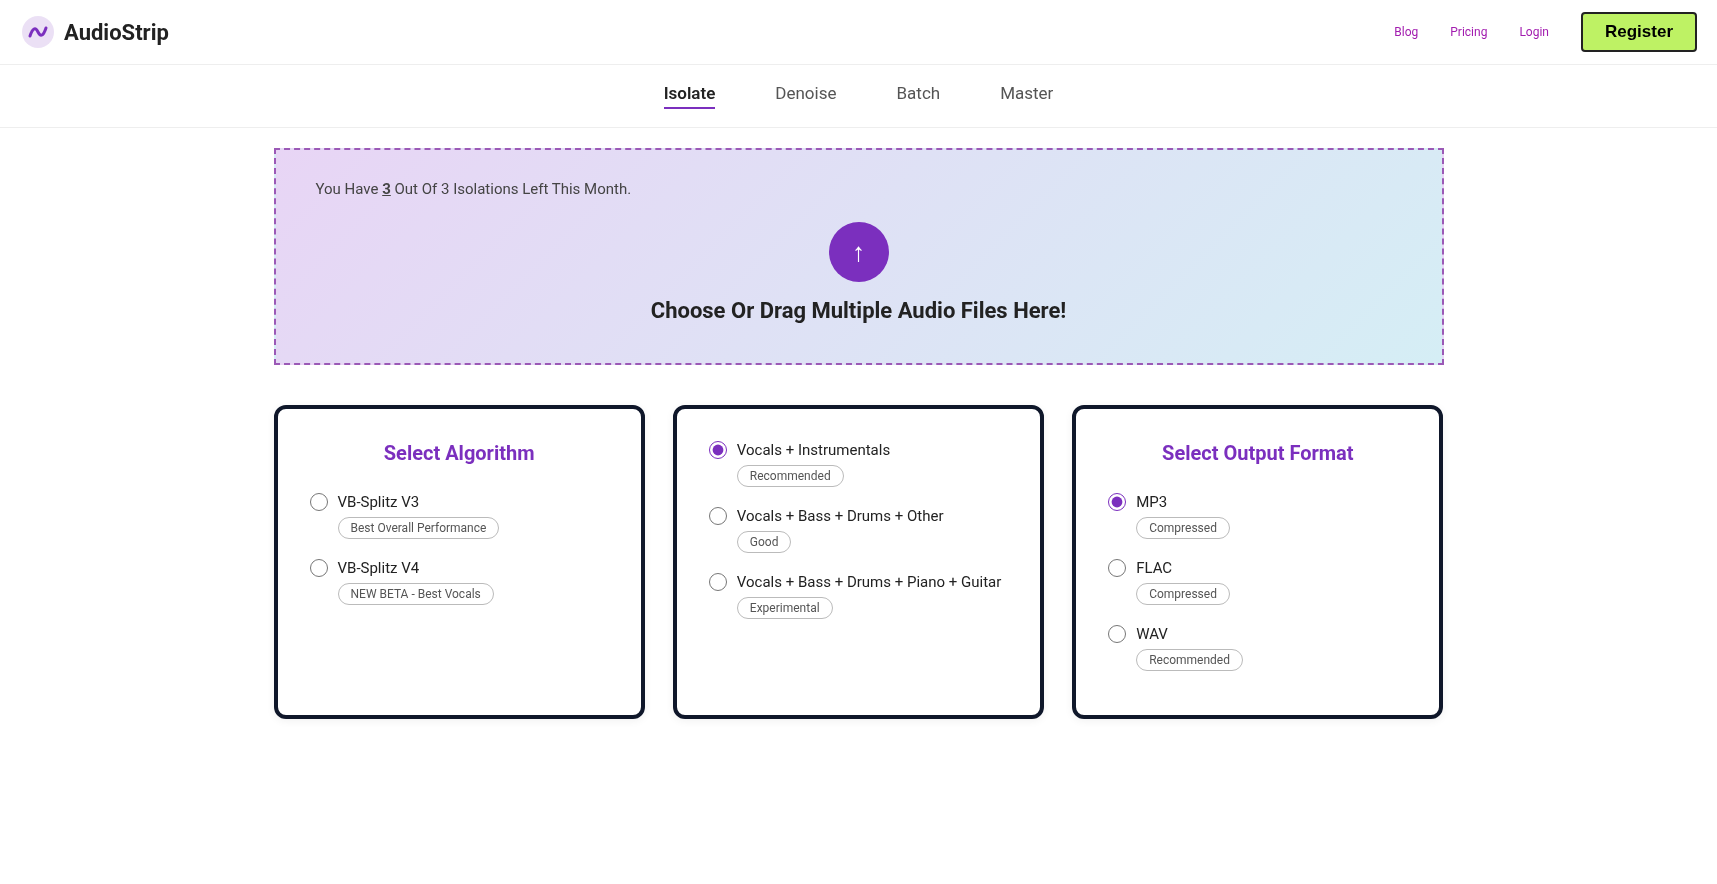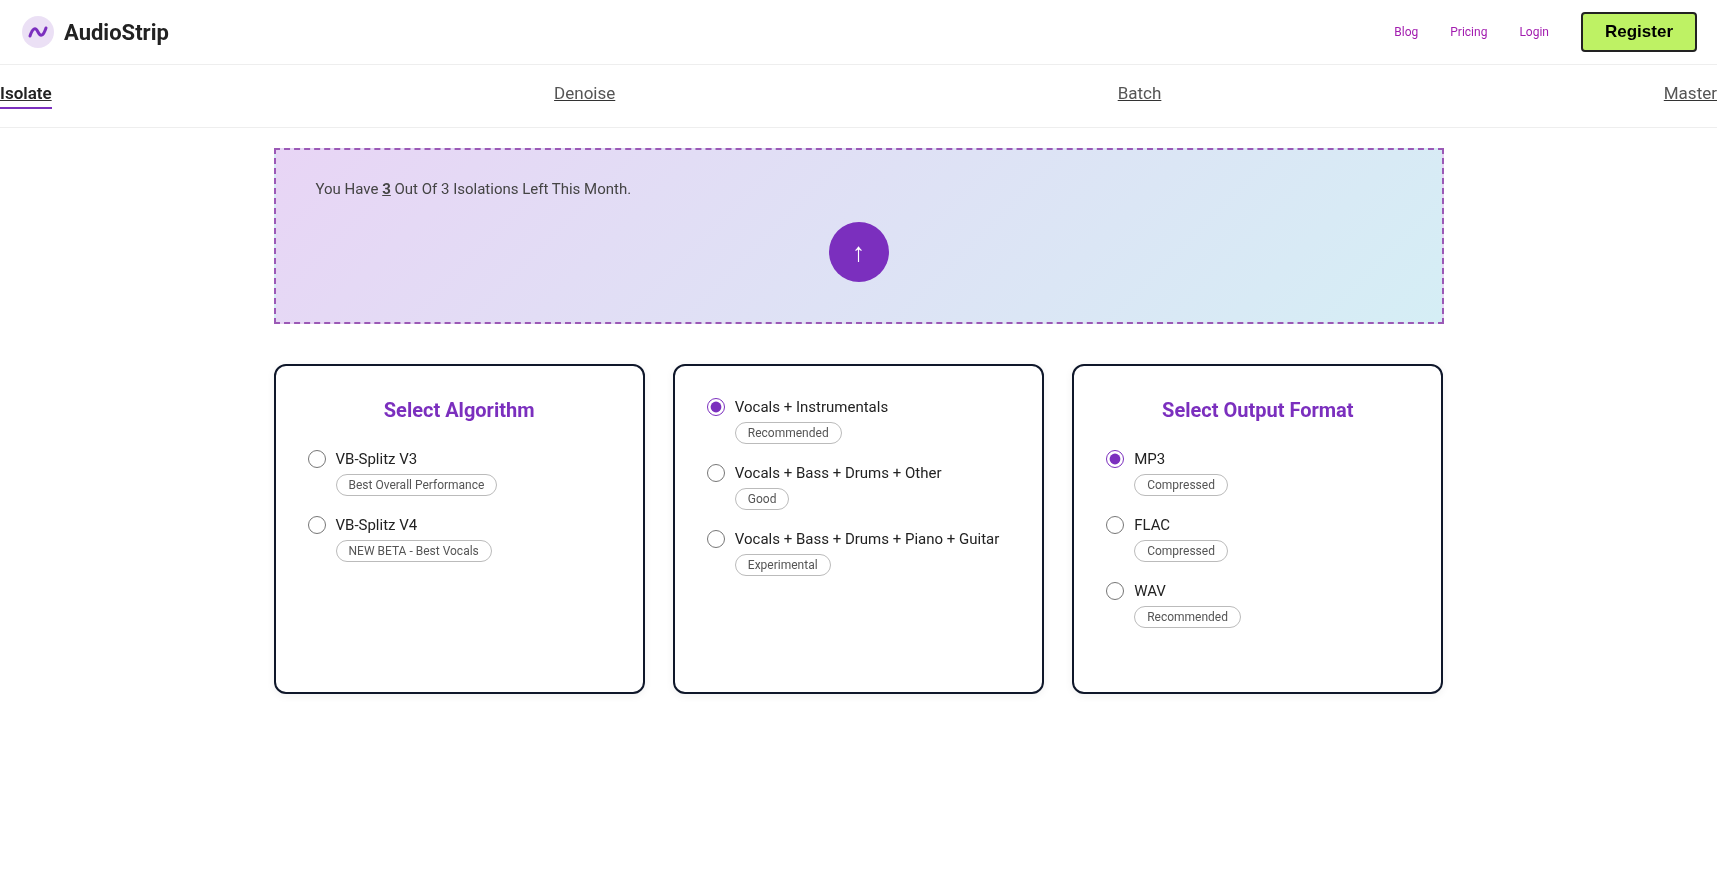--- a/index.html
+++ b/index.html
@@ -46,25 +46,24 @@
       border-radius: 4px;
       font-size: 17px;
       font-weight: 600;
       background: #bef264;
       cursor: pointer;
     }
 
     
     .sub-nav {
       display: flex;
-      justify-content: space-between;
+      justify-content: center;
       gap: 60px;
       padding: 18px 0;
       border-bottom: 1px solid #eee;
-      text-decoration: underline;
     }
     .sub-nav-item {
       font-size: 17px;
       color: #555;
       cursor: pointer;
       padding-bottom: 4px;
     }
     .sub-nav-item.active {
       color: #222;
       border-bottom: 2px solid #7b2fbe;
@@ -124,23 +123,23 @@
     }
 
     
     .cards-section {
       display: flex;
       gap: 28px;
       justify-content: center;
     }
     .card {
       background: #fff;
-      border: 2px solid #0f172a;
+      border: 4px solid #0f172a;
       border-radius: 12px;
-      padding: 32px 32px 44px;
+      padding: 32px 32px 24px;
       flex: 1;
       max-width: 400px;
       box-shadow: 0 2px 8px rgba(0,0,0,0.06);
     }
     .card-title {
       font-size: 20px;
       font-weight: 700;
       color: #7b2fbe;
       text-align: center;
       margin-bottom: 28px;
@@ -203,20 +202,21 @@
 <main class="main-content">
 
   <div class="upload-area">
     <div class="upload-notice">
       <span>You Have </span><strong>3</strong><span> Out Of 3 Isolations Left This Month.</span>
     </div>
     <div class="upload-inner">
       <div class="upload-icon-circle">
         <span class="upload-arrow">↑</span>
       </div>
+      <span class="upload-label">Choose Or Drag Multiple Audio Files Here!</span>
     </div>
   </div>
 
   <div class="cards-section">
 
     <div class="card">
       <div class="card-title">Select Algorithm</div>
 
 
       <div class="option-item">

